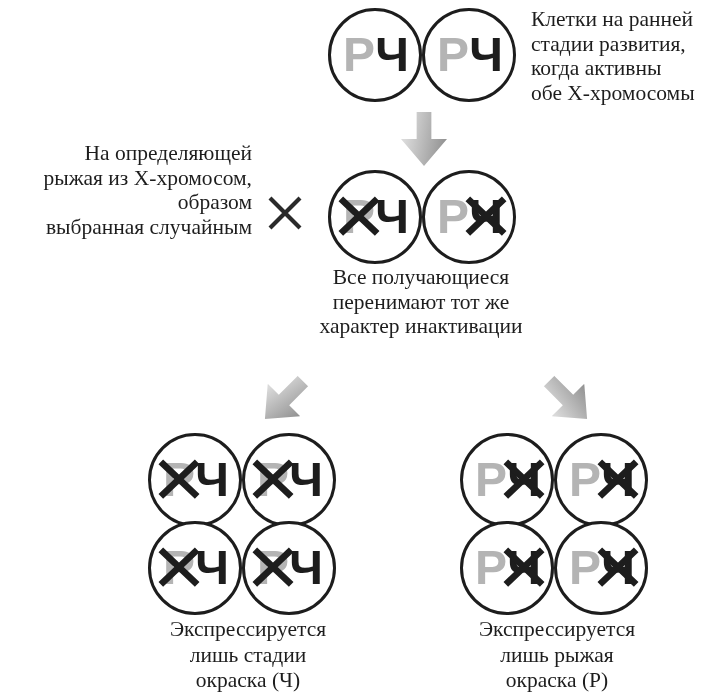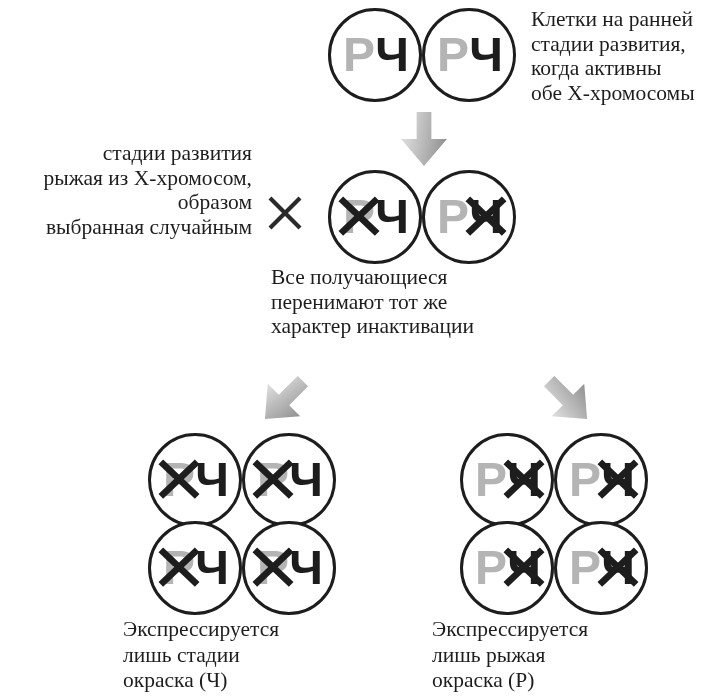--- a/index.html
+++ b/index.html
@@ -24,21 +24,21 @@
   .letter.black{color:#1d1d1d;}
   .cross{position:absolute;left:50%;top:50%;width:48px;height:44px;transform:translate(-50%,-52%);overflow:visible;}
   .cross path{stroke:#1d1d1d;stroke-width:7;fill:none;}
   .mult path{stroke:#2a2a2a;stroke-width:4.2;fill:none;}
   .block-arrow{
     width:46px;height:54px;
     background:linear-gradient(100deg,#dadada 15%,#8e8e8e 95%);
     clip-path:polygon(34% 0,66% 0,66% 50%,100% 50%,50% 100%,0 50%,34% 50%);
   }
   .right-align{text-align:right;}
-  .center{}
+  .center{text-align:center;}
 </style>
 </head>
 <body>
 
 <div class="abs pair" style="left:328px;top:8px;">
   <div class="cell">
     <div class="letters">
       <span class="letter gray"><span>Р</span></span>
       <span class="letter black"><span>Ч</span></span>
     </div>
@@ -54,21 +54,21 @@
 <div class="abs txt" style="left:531px;top:7px;">
   <div>Клетки на ранней</div>
   <div>стадии развития,</div>
   <div>когда активны</div>
   <div>обе Х-хромосомы</div>
 </div>
 
 <div class="abs block-arrow" style="left:401px;top:112px;"></div>
 
 <div class="abs txt right-align" style="left:20px;top:141px;width:232px;">
-  <div>стадии развития</div>
+  <div>На определяющей</div>
   <div>рыжая из Х-хромосом,</div>
   <div>образом</div>
   <div>выбранная случайным</div>
 </div>
 
 <svg class="abs mult" style="left:265px;top:193px;" width="40" height="40" viewBox="0 0 40 40">
   <path d="M5 5 L35 35 M35 5 L5 35"></path>
 </svg>
 
 <div class="abs pair" style="left:328px;top:170px;">

